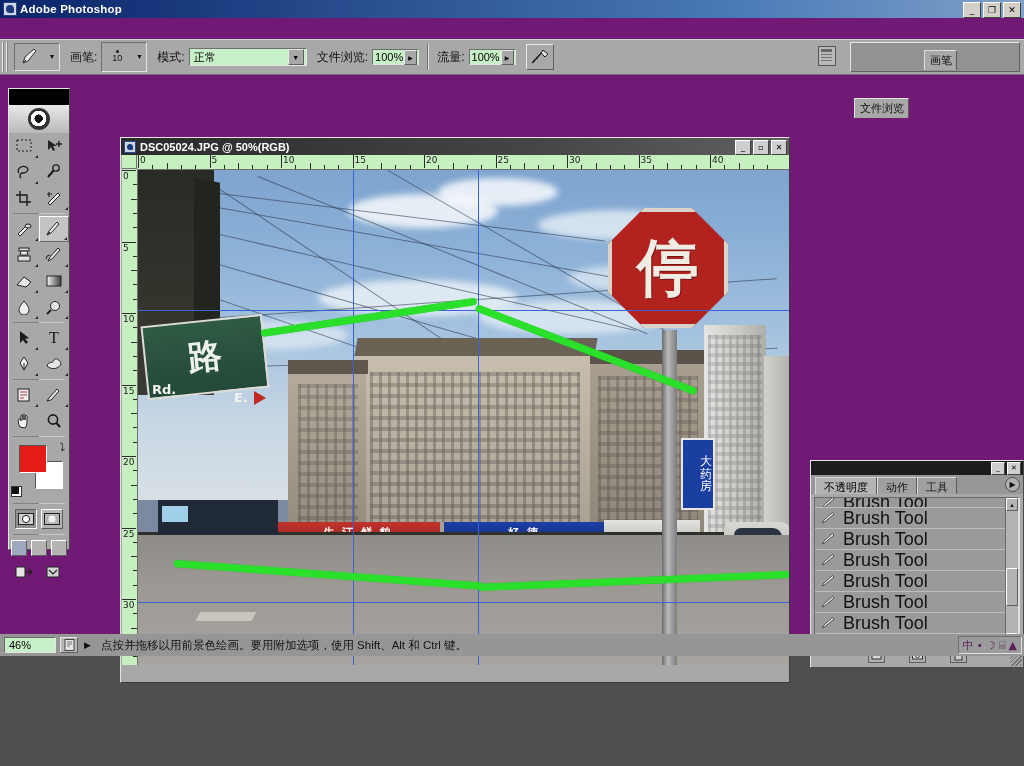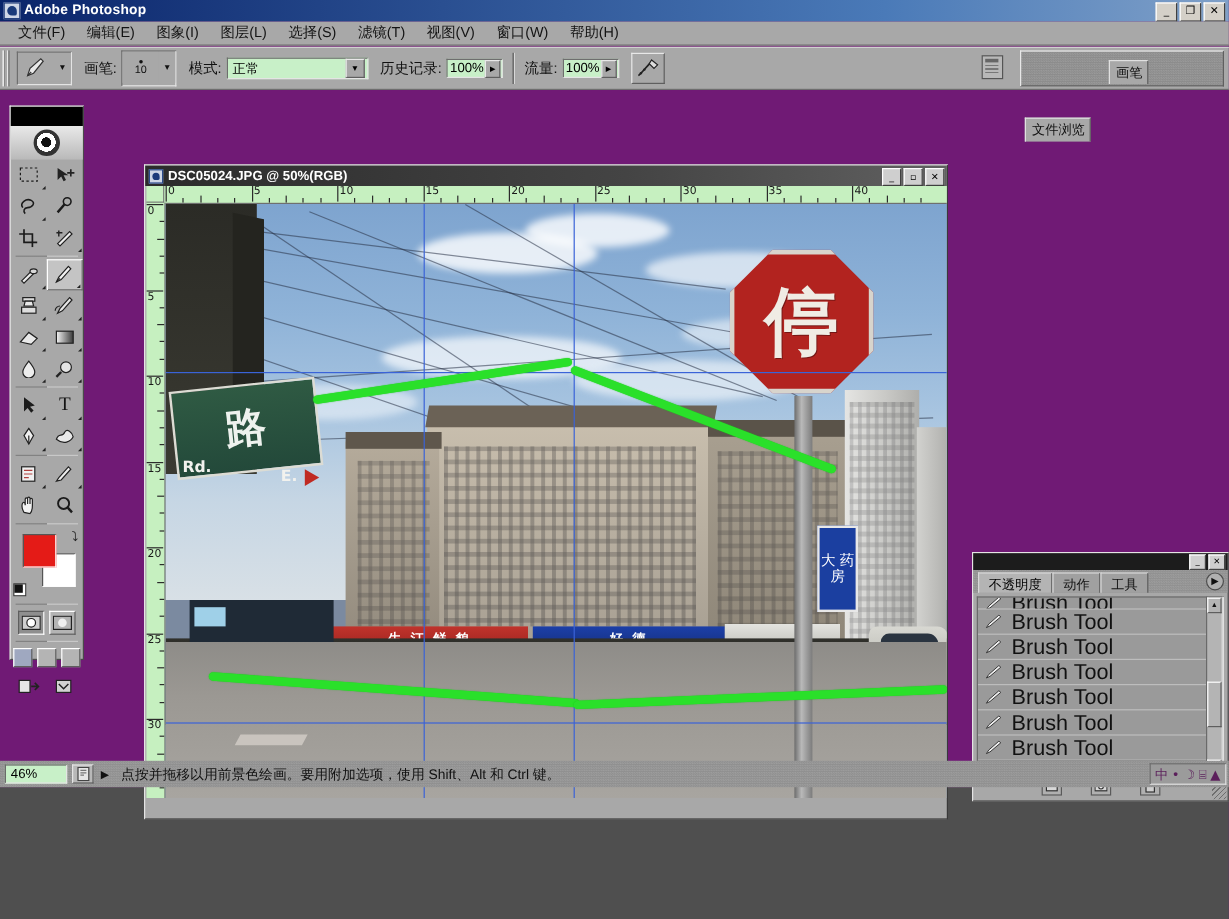--- a/index.html
+++ b/index.html
@@ -237,31 +237,20 @@
   <div class="titlebar">
     <div class="tb-icon"></div>
     <div class="tb-title">Adobe Photoshop</div>
     <div class="winbtns">
       <div class="winbtn">_</div>
       <div class="winbtn">❐</div>
       <div class="winbtn">✕</div>
     </div>
   </div>
 
-  <div class="menubar">
-    <div class="mi">文件(F)</div>
-    <div class="mi">编辑(E)</div>
-    <div class="mi">图象(I)</div>
-    <div class="mi">图层(L)</div>
-    <div class="mi">选择(S)</div>
-    <div class="mi">滤镜(T)</div>
-    <div class="mi">视图(V)</div>
-    <div class="mi">窗口(W)</div>
-    <div class="mi">帮助(H)</div>
-  </div>
 
   <div class="optbar">
     <div class="grip"></div>
 
     <div class="sunk" style="display:flex;height:26px;">
       <div class="tool-preview">
         <svg width="20" height="20" viewBox="0 0 20 20">
             <path d="M3 17 L8 15 L16 5 L14 3 L5 11 Z" fill="#e9e9e9" stroke="#333" stroke-width="1"></path>
             <path d="M3 17 L6 14" stroke="#333" stroke-width="1"></path>
           </svg>
@@ -277,21 +266,21 @@
       </div>
       <div class="dd-arrow" style="height:26px;">▼</div>
     </div>
 
     <div class="opt-label">模式:</div>
     <div class="combo sunk" style="width:118px;">
       <div class="txt">正常</div>
       <div class="btn rais">▼</div>
     </div>
 
-    <div class="opt-label">历史记录:</div>
+    <div class="opt-label">文件浏览:</div>
     <div class="numfield sunk">
       <div class="txt">100%</div>
       <div class="btn rais">▶</div>
     </div>
 
     <div class="vsep"></div>
 
     <div class="opt-label" style="margin-left:0;">流量:</div>
     <div class="numfield sunk">
       <div class="txt">100%</div>
@@ -684,21 +673,21 @@
       <div class="bldg" style="left:452px;top:180px;width:120px;height:14px;background:#5a5349;"></div>
 
       <div class="window-grid" style="left:232px;top:202px;width:210px;height:150px;opacity:.55;"></div>
       <div class="window-grid" style="left:160px;top:214px;width:60px;height:138px;opacity:.45;"></div>
       <div class="window-grid" style="left:460px;top:206px;width:100px;height:150px;opacity:.45;"></div>
 
       <div class="bldg" style="left:566px;top:155px;width:62px;height:270px;background:linear-gradient(90deg,#e5e5e3,#c9c9c6 55%,#aeaeab);"></div>
       <div class="window-grid" style="left:570px;top:165px;width:54px;height:250px;opacity:.35;background-size:7px 9px;"></div>
       <div class="bldg" style="left:626px;top:186px;width:25px;height:240px;background:linear-gradient(90deg,#d2d2cf,#b1b1ae);"></div>
 
-      <div class="bluebox" style="left:543px;top:268px;width:34px;height:72px;">
+      <div class="bluebox" style="left:543px;top:268px;width:34px;height:72px;padding-left:16px;">
         <span>大
 药
 房</span>
       </div>
 
       <div class="banner" style="left:138px;top:352px;width:164px;height:20px;background:linear-gradient(180deg,#c0332c,#9e241f);">
         <span>生 汀 鲜 貌</span>
       </div>
       <div class="banner" style="left:306px;top:352px;width:160px;height:20px;background:linear-gradient(180deg,#1c3fa8,#15307d);">
         <span>好 德</span>

